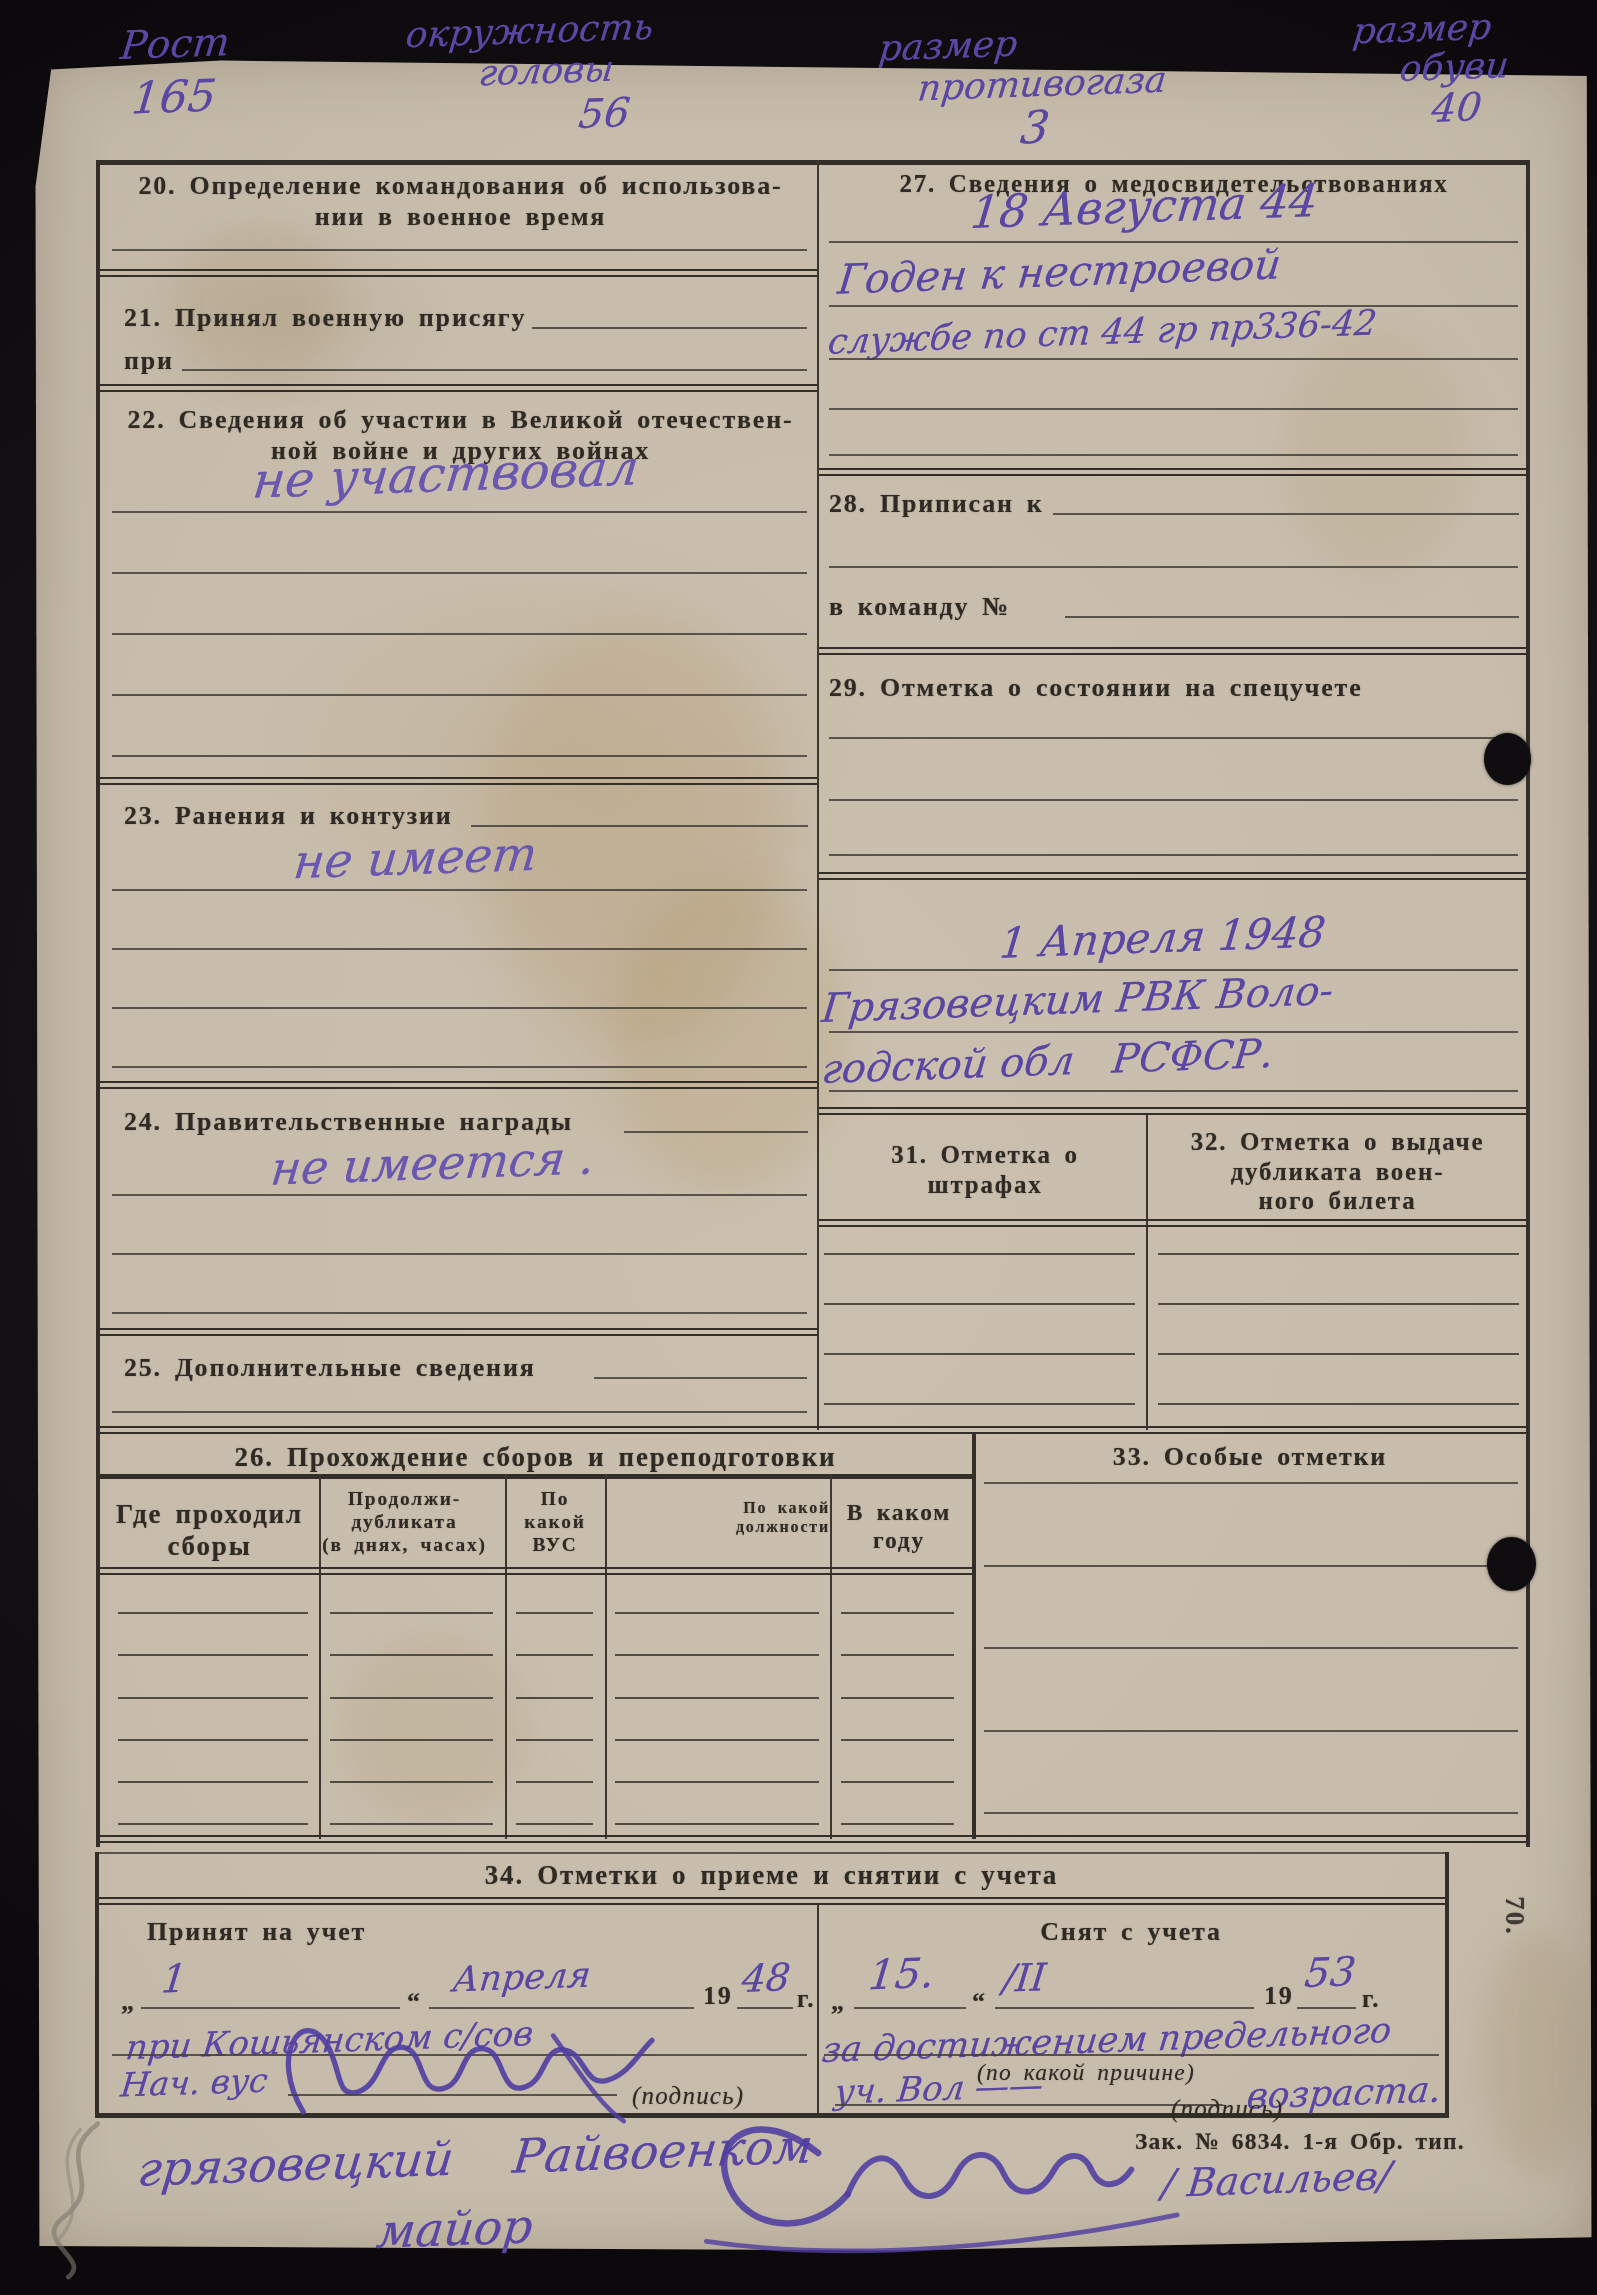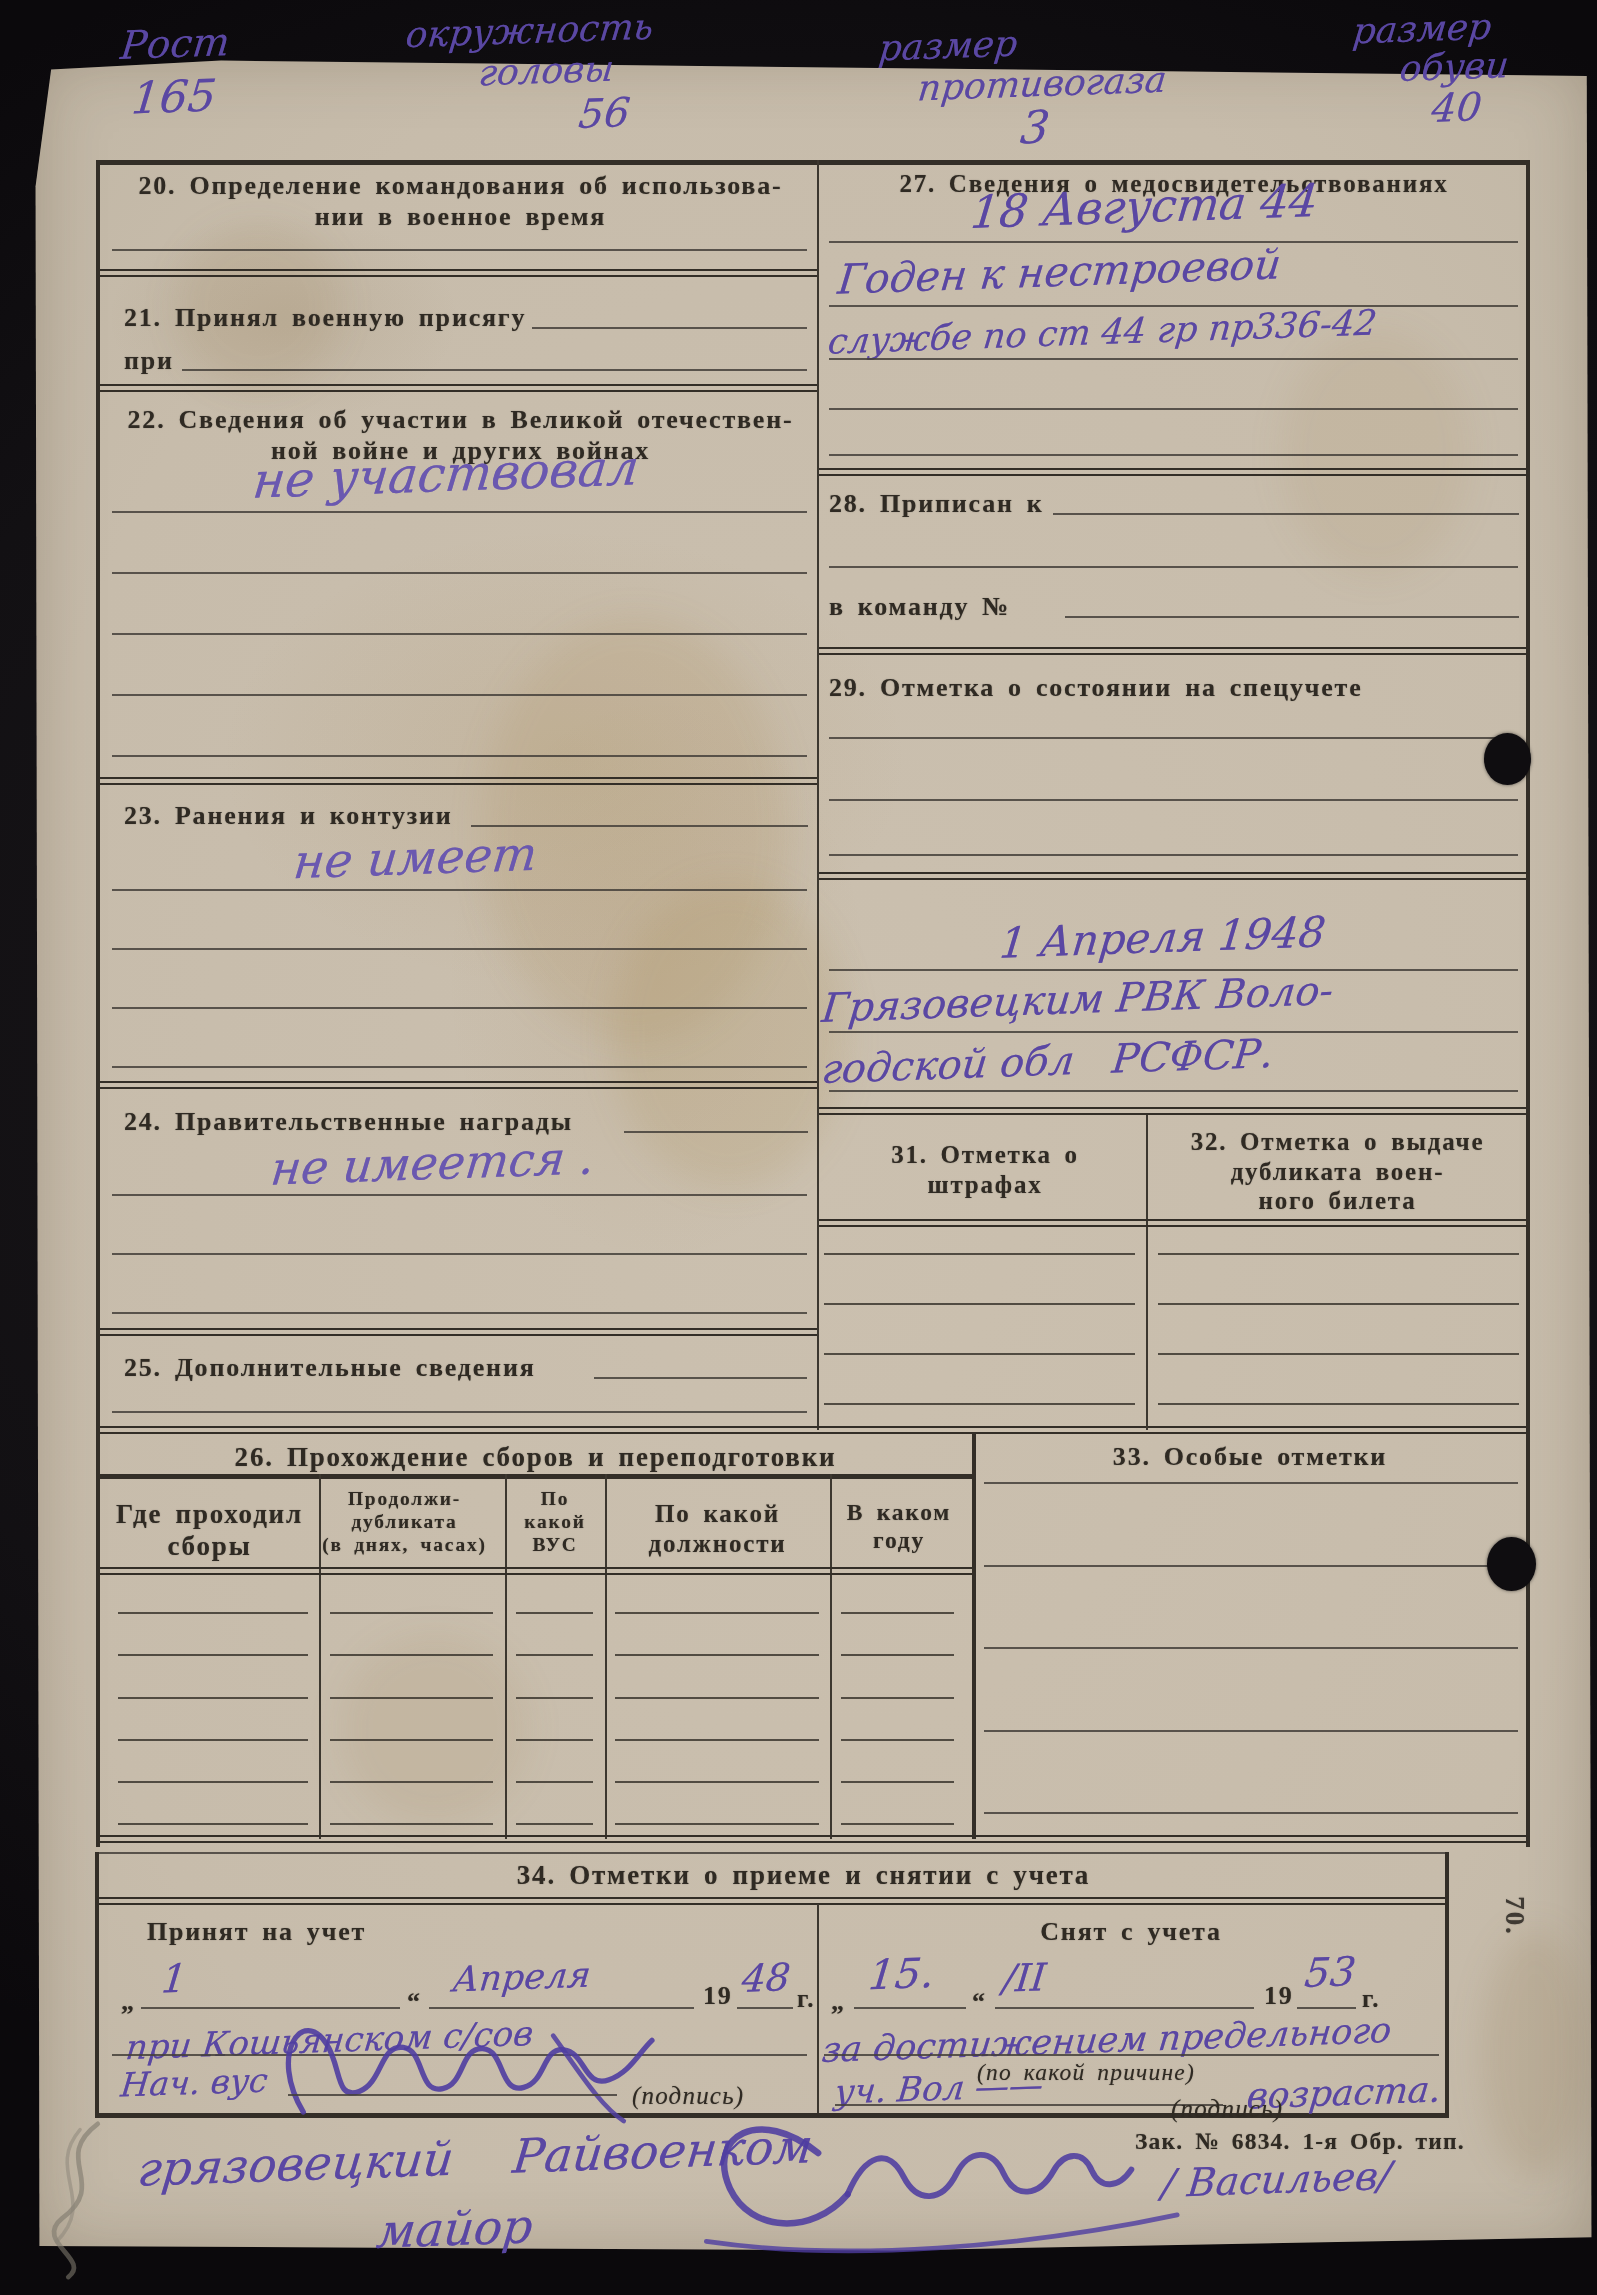--- a/index.html
+++ b/index.html
@@ -111,21 +111,21 @@
   <div class="print ctr" style="left:112px;top:1442px;width:847px;font-size:27px;"><span>26.</span> <span>Прохождение сборов и переподготовки</span></div>
   <div class="thick" style="left:99px;top:1474px;width:875px;"></div>
   <div class="vline" style="left:319px;top:1474px;height:365px;"></div>
   <div class="vline" style="left:505px;top:1474px;height:365px;"></div>
   <div class="vline" style="left:605px;top:1474px;height:365px;"></div>
   <div class="vline" style="left:830px;top:1474px;height:365px;"></div>
   <div class="vthick" style="left:972px;top:1434px;height:405px;"></div>
   <div class="print ctr" style="left:99px;top:1499px;width:221px;font-size:27px;"><span>Где проходил</span><br><span>сборы</span></div>
   <div class="print ctr" style="left:319px;top:1488px;width:171px;font-size:19.4px;"><span>Продолжи-</span><br><span>дубликата</span><br><span>(в днях, часах)</span></div>
   <div class="print ctr" style="left:505px;top:1488px;width:100px;font-size:19.4px;"><span>По</span><br><span>какой</span><br><span>ВУС</span></div>
-  <div class="print ctr" style="left:605px;top:1499px;width:225px;font-size:25px;"><span>По какой</span><br><span>должности</span></div>
+  <div class="print ctr" style="left:605px;top:1499px;width:225px;font-size:16px;text-align:right;"><span>По какой</span><br><span>должности</span></div>
   <div class="print ctr" style="left:830px;top:1499px;width:138px;font-size:23.5px;"><span>В каком</span><br><span>году</span></div>
   <div class="dbl" style="left:99px;top:1567px;width:875px;"></div>
   <div class="dashrow" style="top:1612px;"></div>
   <div class="dashrow" style="top:1654px;"></div>
   <div class="dashrow" style="top:1697px;"></div>
   <div class="dashrow" style="top:1739px;"></div>
   <div class="dashrow" style="top:1781px;"></div>
   <div class="dashrow" style="top:1823px;"></div>
 
   <div class="print ctr" style="left:824px;top:169px;width:700px;font-size:25px;"><span>27.</span> <span>Сведения о медосвидетельствованиях</span></div>
@@ -174,21 +174,21 @@
   <div class="rule" style="left:984px;top:1565px;width:534px;"></div>
   <div class="rule" style="left:984px;top:1647px;width:534px;"></div>
   <div class="rule" style="left:984px;top:1730px;width:534px;"></div>
   <div class="rule" style="left:984px;top:1812px;width:534px;"></div>
 
   <div class="dbl" style="left:99px;top:1835px;width:1431px;"></div>
 
   <div class="rule" style="left:96px;top:1852px;width:1352px;"></div>
   <div class="vthick" style="left:95px;top:1852px;height:266px;"></div>
   <div class="vthick" style="left:1445px;top:1852px;height:266px;"></div>
-  <div class="print ctr" style="left:96px;top:1860px;width:1351px;font-size:27px;margin-left:32px;"><span>34.</span> <span>Отметки о приеме и снятии с учета</span></div>
+  <div class="print ctr" style="left:96px;top:1860px;width:1351px;font-size:27px;"><span>34.</span> <span>Отметки о приеме и снятии с учета</span></div>
   <div class="dbl" style="left:96px;top:1897px;width:1351px;"></div>
   <div class="vline" style="left:817px;top:1904px;height:214px;"></div>
   <div class="thick" style="left:95px;top:2113px;width:1353px;"></div>
 
   <div class="print" style="left:147px;top:1917px;">Принят на учет</div>
   <div class="print" style="left:121px;top:1987px;">„</div>
   <div class="hw" style="left:162px;top:1959px;font-size:39px;">1</div>
   <div class="rule" style="left:141px;top:2007px;width:259px;"></div>
   <div class="print" style="left:407px;top:1987px;">“</div>
   <div class="hw" style="left:453px;top:1960px;font-size:35px;">Апреля</div>

